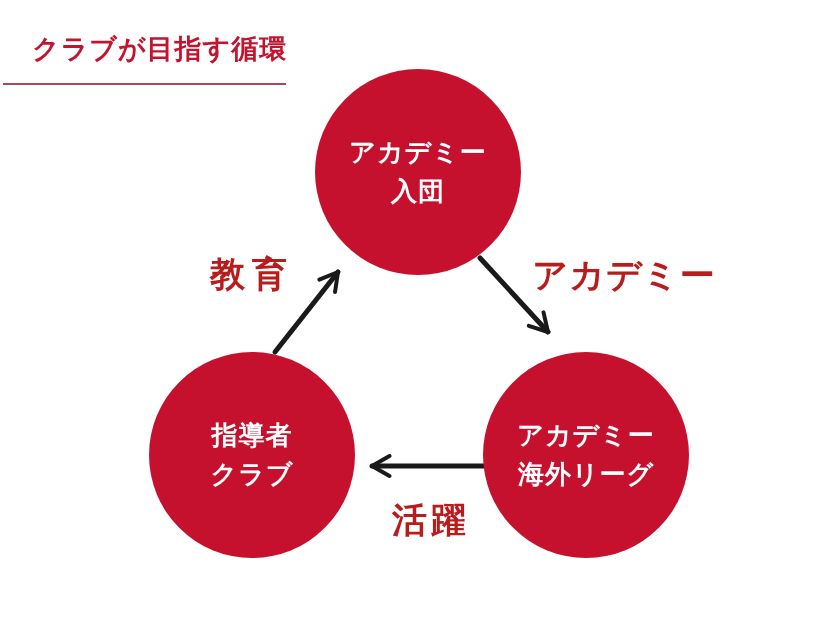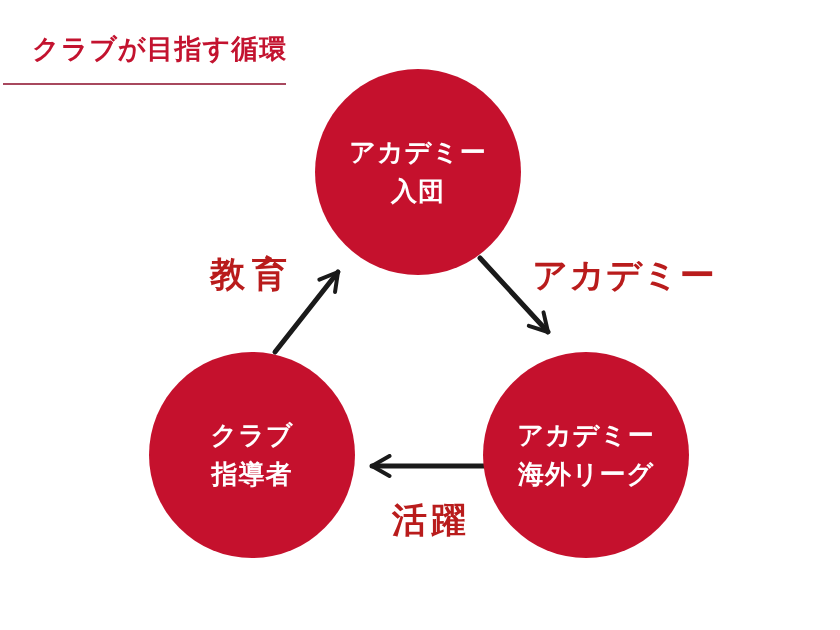--- a/index.html
+++ b/index.html
@@ -94,22 +94,22 @@
     <line x1="480" y1="258" x2="548" y2="332" stroke="#1a1a1a" stroke-width="5" stroke-linecap="round" marker-end="url(#openArrow)"></line>
     <line x1="484" y1="466" x2="372" y2="466" stroke="#1a1a1a" stroke-width="5" stroke-linecap="round" marker-end="url(#openArrow)"></line>
   </svg>
 
   <div class="node node-academy">
     <span>アカデミー</span>
     <span>入団</span>
   </div>
 
   <div class="node node-club">
+    <span>指導者</span>
     <span>クラブ</span>
-    <span>指導者</span>
   </div>
 
   <div class="node node-topteam">
     <span>アカデミー</span>
     <span>海外リーグ</span>
   </div>
 
   <div class="edge-label label-education">教育</div>
 
   <div class="edge-label label-development">アカデミー</div>

